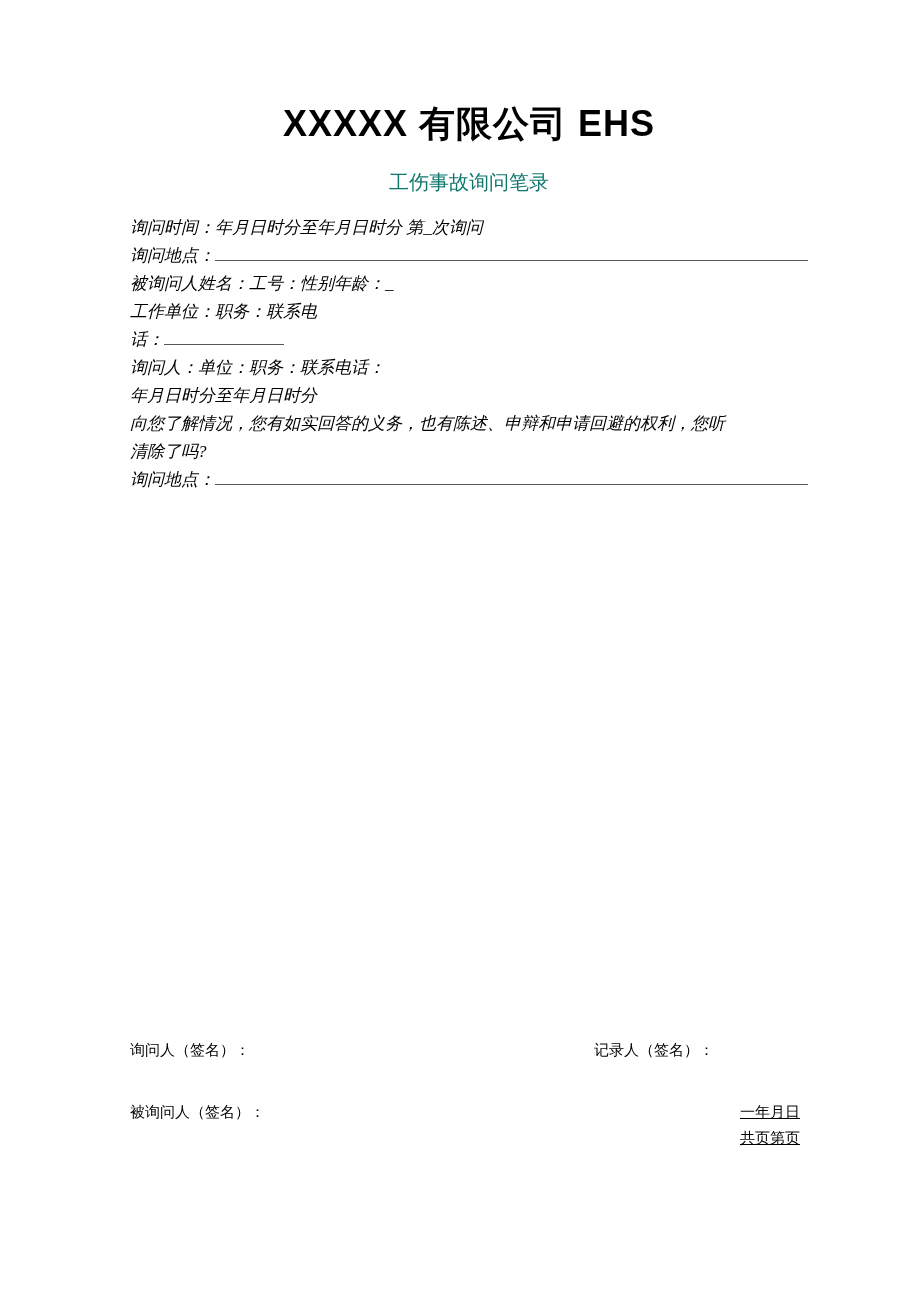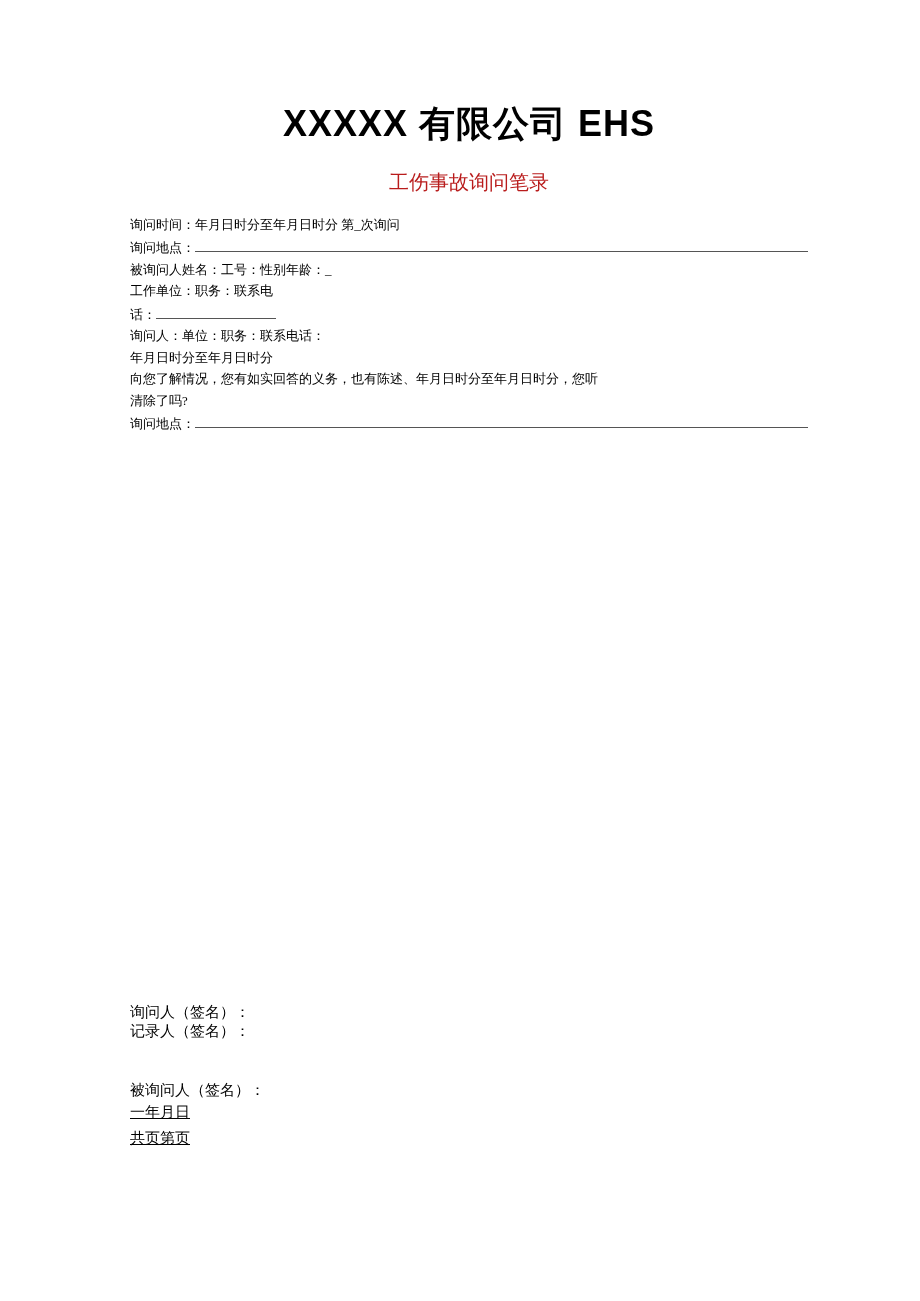--- a/index.html
+++ b/index.html
@@ -21,26 +21,27 @@
     font-family: "Microsoft YaHei", "SimHei", "黑体", Arial, sans-serif;
     font-weight: 700;
     font-size: 36px;
     text-align: center;
     letter-spacing: 1px;
     margin-bottom: 20px;
   }
   .subtitle {
     font-size: 20px;
     text-align: center;
-    color: #b91c1c;
+    color: #0f766e;
     margin-bottom: 18px;
   }
   .body-text {
-    font-size: 13px;
+    font-size: 17px;
     line-height: 1.65;
+    font-style: italic;
   }
   .line {
     display: flex;
     align-items: baseline;
     white-space: nowrap;
   }
   .fill {
     flex: 1;
     border-bottom: 1px solid #555;
     height: 16px;
@@ -50,21 +51,20 @@
     position: absolute;
     left: 130px;
     right: 120px;
     bottom: 150px;
     font-size: 15px;
   }
   .footer-row1, .footer-row2 {
     display: flex;
     justify-content: space-between;
     align-items: baseline;
-    flex-direction: column;
   }
   .footer-row1 { margin-bottom: 40px; }
   .footer-left { }
   .footer-mid { }
   .footer-right-block {
     text-align: left;
   }
   .footer-right-line { line-height: 1.7; text-decoration: underline; }
 </style>
 </head>
@@ -94,21 +94,21 @@
       <span class="fill" style="max-width:120px;"></span>
       <span style="flex:1 1 auto;"></span>
     </div>
     <div class="line">
       <span>询问人：单位：职务：联系电话：</span>
     </div>
     <div class="line">
       <span>年月日时分至年月日时分</span>
     </div>
     <div class="line">
-      <span>向您了解情况，您有如实回答的义务，也有陈述、年月日时分至年月日时分，您听</span>
+      <span>向您了解情况，您有如实回答的义务，也有陈述、申辩和申请回避的权利，您听</span>
     </div>
     <div class="line">
       <span>清除了吗?</span>
     </div>
     <div class="line">
       <span>询问地点：</span>
       <span class="fill"></span>
     </div>
   </div>
 

